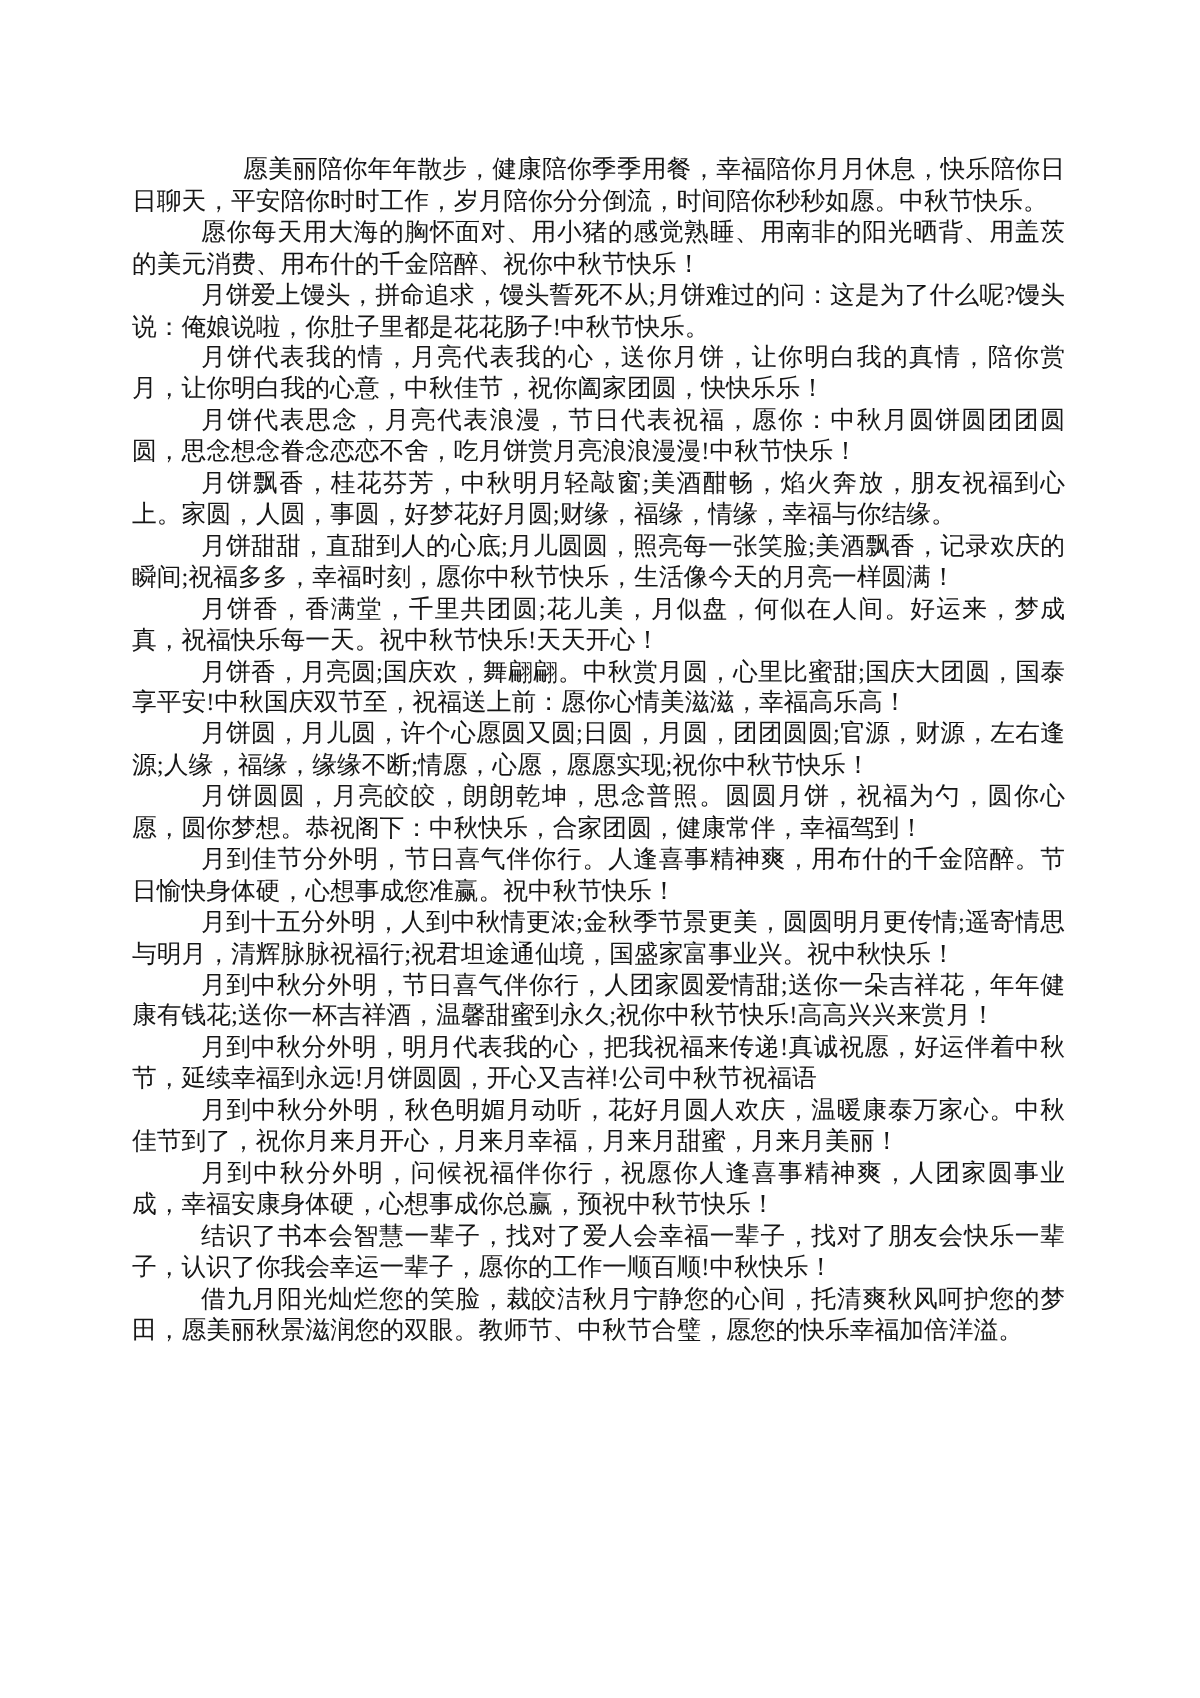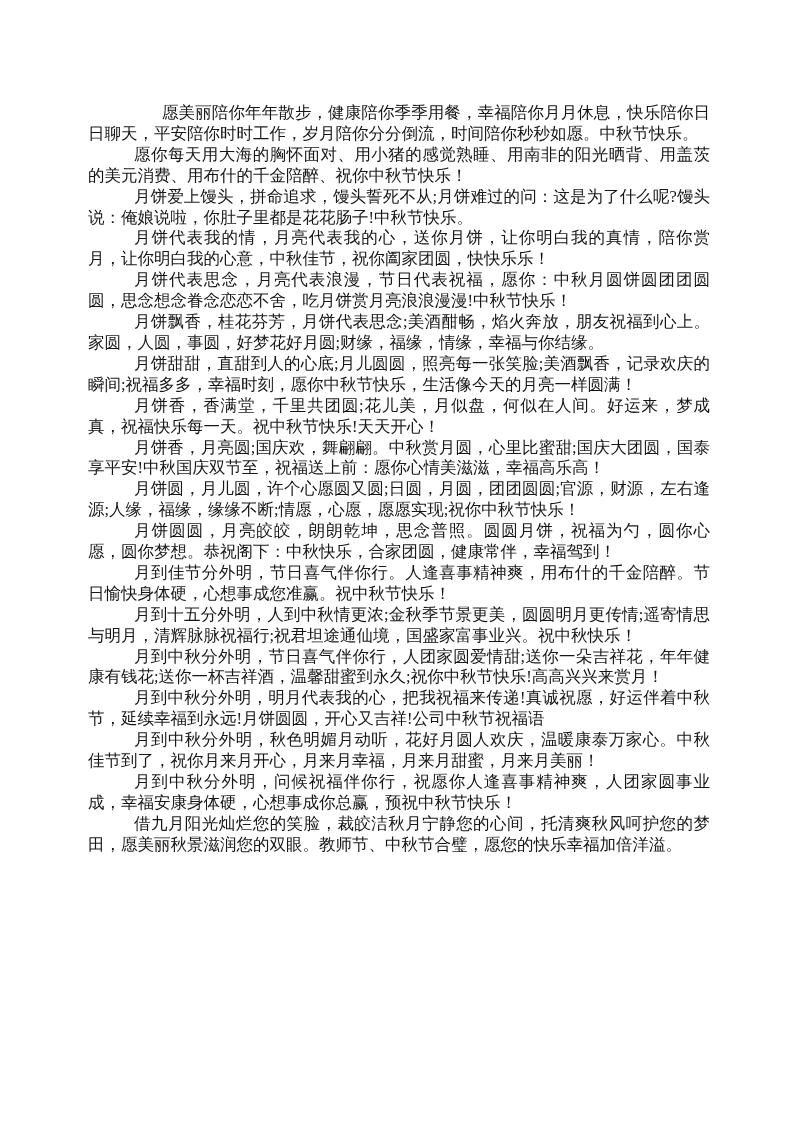--- a/index.html
+++ b/index.html
@@ -46,28 +46,29 @@
 <body>
 
 <div class="page">
   <div class="content">
     <div class="doc-body">
       <p class="lead">愿美丽陪你年年散步，健康陪你季季用餐，幸福陪你月月休息，快乐陪你日日聊天，平安陪你时时工作，岁月陪你分分倒流，时间陪你秒秒如愿。中秋节快乐。</p>
       <p>愿你每天用大海的胸怀面对、用小猪的感觉熟睡、用南非的阳光晒背、用盖茨的美元消费、用布什的千金陪醉、祝你中秋节快乐！</p>
       <p>月饼爱上馒头，拼命追求，馒头誓死不从;月饼难过的问：这是为了什么呢?馒头说：俺娘说啦，你肚子里都是花花肠子!中秋节快乐。</p>
       <p>月饼代表我的情，月亮代表我的心，送你月饼，让你明白我的真情，陪你赏月，让你明白我的心意，中秋佳节，祝你阖家团圆，快快乐乐！</p>
       <p>月饼代表思念，月亮代表浪漫，节日代表祝福，愿你：中秋月圆饼圆团团圆圆，思念想念眷念恋恋不舍，吃月饼赏月亮浪浪漫漫!中秋节快乐！</p>
-      <p>月饼飘香，桂花芬芳，月饼代表思念;美酒酣畅，焰火奔放，朋友祝福到心上。家圆，人圆，事圆，好梦花好月圆;财缘，福缘，情缘，幸福与你结缘。</p>
+      <p>月饼飘香，桂花芬芳，中秋明月轻敲窗;美酒酣畅，焰火奔放，朋友祝福到心上。家圆，人圆，事圆，好梦花好月圆;财缘，福缘，情缘，幸福与你结缘。</p>
       <p>月饼甜甜，直甜到人的心底;月儿圆圆，照亮每一张笑脸;美酒飘香，记录欢庆的瞬间;祝福多多，幸福时刻，愿你中秋节快乐，生活像今天的月亮一样圆满！</p>
       <p>月饼香，香满堂，千里共团圆;花儿美，月似盘，何似在人间。好运来，梦成真，祝福快乐每一天。祝中秋节快乐!天天开心！</p>
       <p>月饼香，月亮圆;国庆欢，舞翩翩。中秋赏月圆，心里比蜜甜;国庆大团圆，国泰享平安!中秋国庆双节至，祝福送上前：愿你心情美滋滋，幸福高乐高！</p>
       <p>月饼圆，月儿圆，许个心愿圆又圆;日圆，月圆，团团圆圆;官源，财源，左右逢源;人缘，福缘，缘缘不断;情愿，心愿，愿愿实现;祝你中秋节快乐！</p>
       <p>月饼圆圆，月亮皎皎，朗朗乾坤，思念普照。圆圆月饼，祝福为勺，圆你心愿，圆你梦想。恭祝阁下：中秋快乐，合家团圆，健康常伴，幸福驾到！</p>
       <p>月到佳节分外明，节日喜气伴你行。人逢喜事精神爽，用布什的千金陪醉。节日愉快身体硬，心想事成您准赢。祝中秋节快乐！</p>
       <p>月到十五分外明，人到中秋情更浓;金秋季节景更美，圆圆明月更传情;遥寄情思与明月，清辉脉脉祝福行;祝君坦途通仙境，国盛家富事业兴。祝中秋快乐！</p>
       <p>月到中秋分外明，节日喜气伴你行，人团家圆爱情甜;送你一朵吉祥花，年年健康有钱花;送你一杯吉祥酒，温馨甜蜜到永久;祝你中秋节快乐!高高兴兴来赏月！</p>
       <p>月到中秋分外明，明月代表我的心，把我祝福来传递!真诚祝愿，好运伴着中秋节，延续幸福到永远!月饼圆圆，开心又吉祥!公司中秋节祝福语</p>
       <p>月到中秋分外明，秋色明媚月动听，花好月圆人欢庆，温暖康泰万家心。中秋佳节到了，祝你月来月开心，月来月幸福，月来月甜蜜，月来月美丽！</p>
       <p>月到中秋分外明，问候祝福伴你行，祝愿你人逢喜事精神爽，人团家圆事业成，幸福安康身体硬，心想事成你总赢，预祝中秋节快乐！</p>
+      <p>结识了书本会智慧一辈子，找对了爱人会幸福一辈子，找对了朋友会快乐一辈子，认识了你我会幸运一辈子，愿你的工作一顺百顺!中秋快乐！</p>
       <p>借九月阳光灿烂您的笑脸，裁皎洁秋月宁静您的心间，托清爽秋风呵护您的梦田，愿美丽秋景滋润您的双眼。教师节、中秋节合璧，愿您的快乐幸福加倍洋溢。</p>
     </div>
   </div>
 </div>
 
 </body></html>

